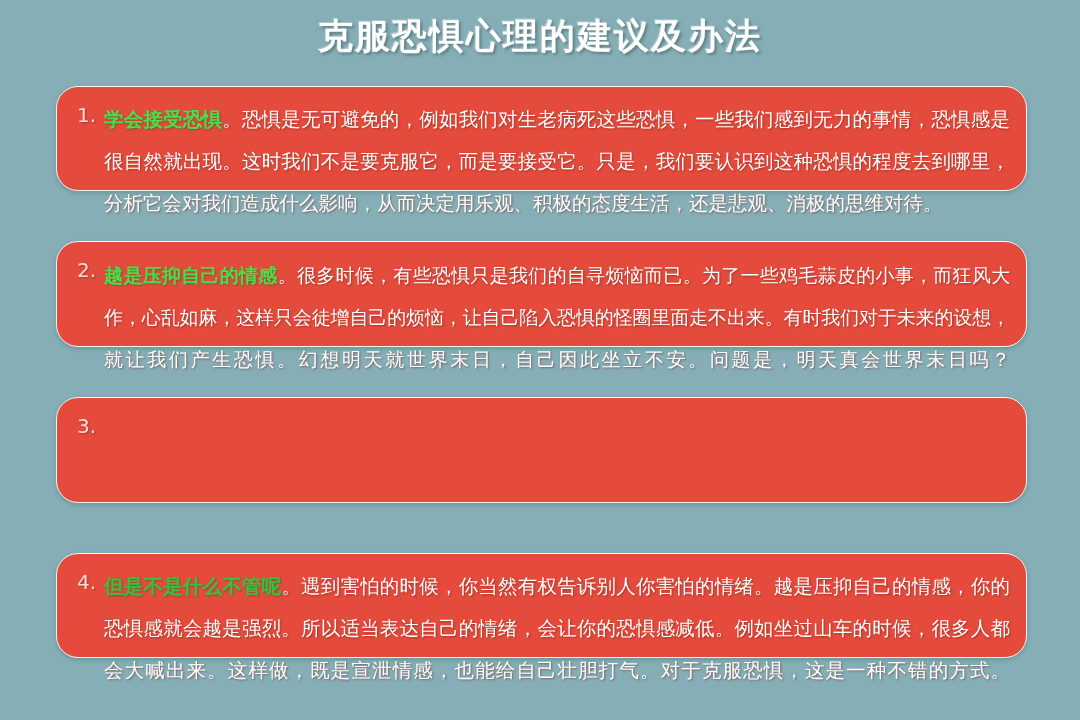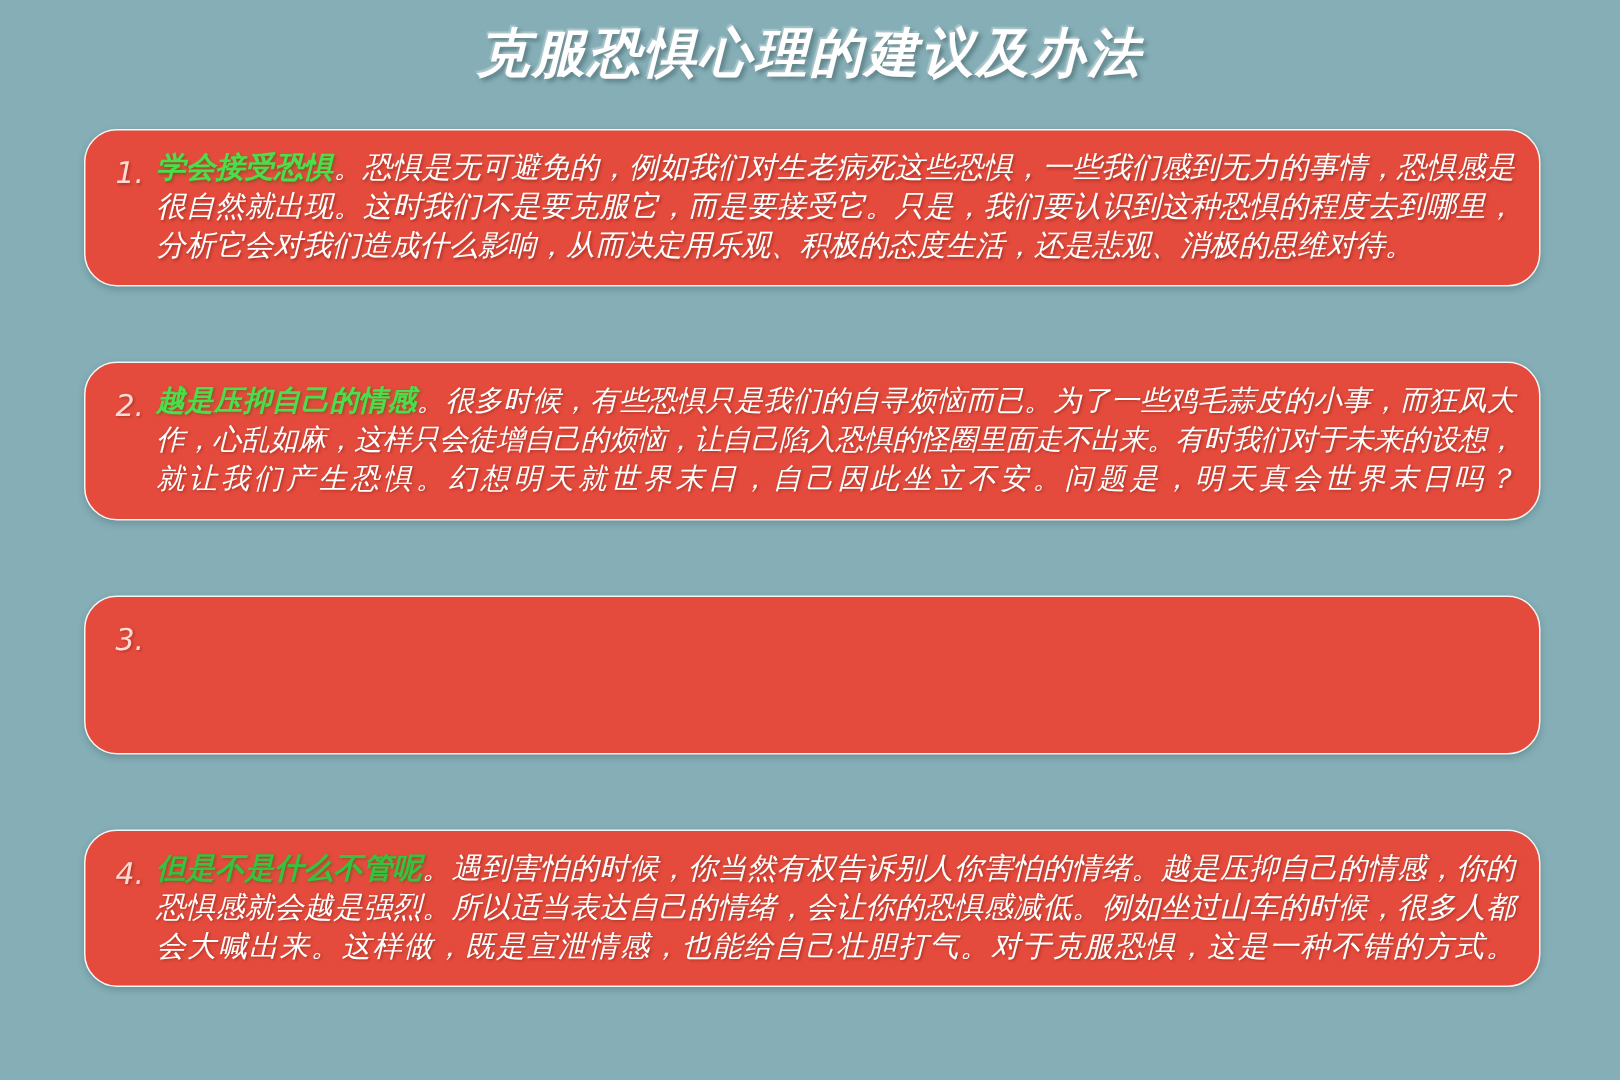--- a/index.html
+++ b/index.html
@@ -11,21 +11,20 @@
     height: 720px;
     background: #85aeb6;
     font-family: "DejaVu Sans", "Liberation Sans", sans-serif;
     overflow: hidden;
   }
   .slide {
     position: relative;
     width: 1080px;
     height: 720px;
     box-sizing: border-box;
-    font-style: italic;
   }
   .slide-title {
     position: absolute;
     top: 14px;
     left: 0;
     width: 1080px;
     text-align: center;
     font-size: 35px;
     line-height: 44px;
     font-weight: bold;
@@ -63,21 +62,21 @@
     flex: 0 0 auto;
     font-size: 20px;
     line-height: 33px;
     color: #ffd9d4;
     padding-right: 8px;
     text-shadow: 1px 1px 2px rgba(120,30,20,0.5);
   }
   .tip-body {
     flex: 1 1 auto;
     font-size: 19.5px;
-    line-height: 26px;
+    line-height: 42px;
     text-align: justify;
     text-align-last: justify;
     text-justify: inter-character;
     text-shadow: 1px 1px 2px rgba(120,30,20,0.55);
   }
   .tip-body.loose {
     text-align-last: left;
   }
   .tip-body.condensed {
     font-size: 19px;

